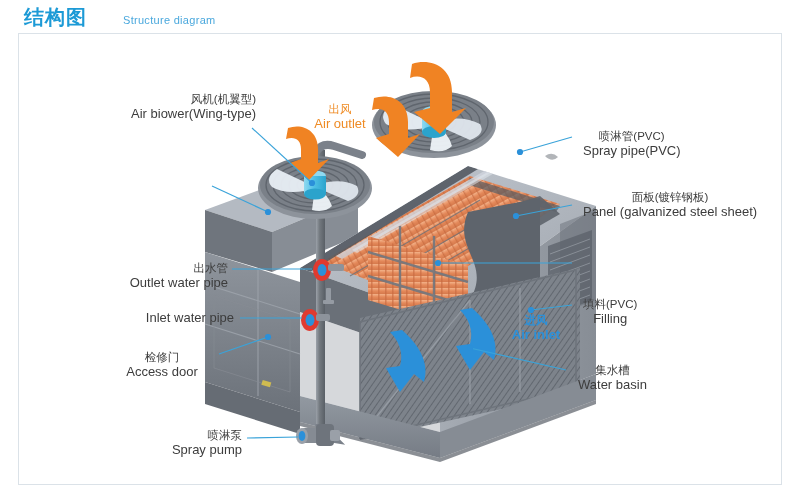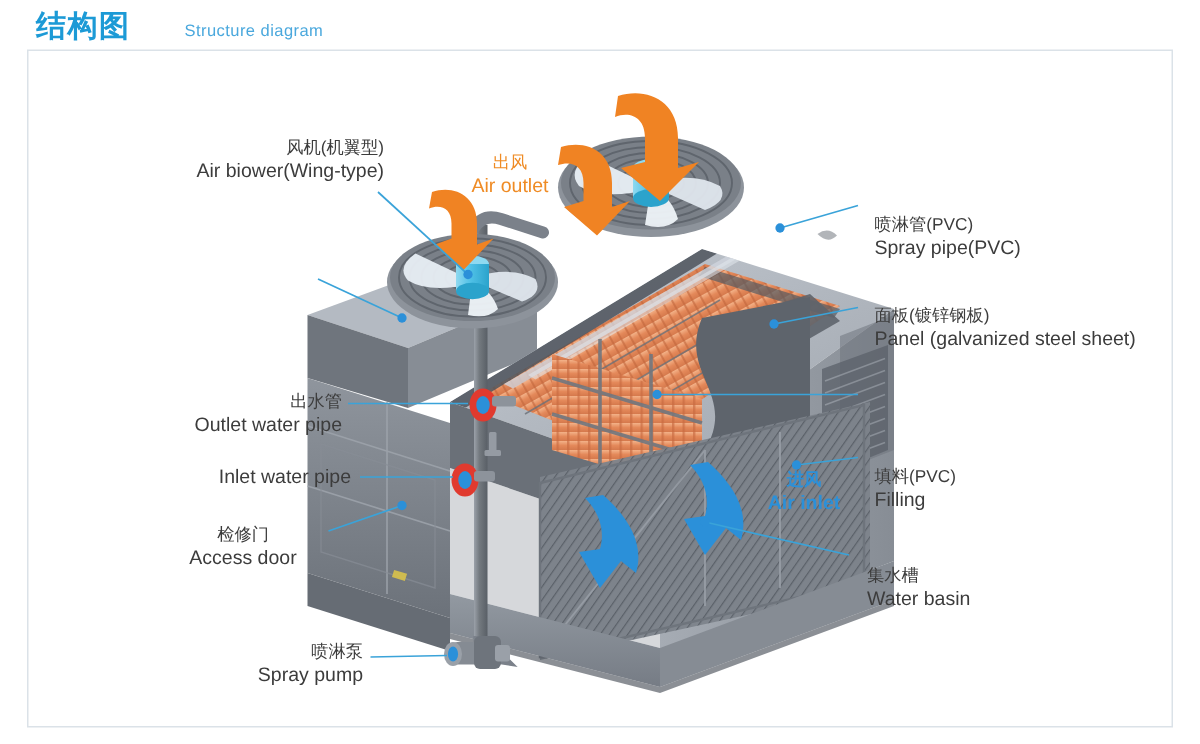--- a/index.html
+++ b/index.html
@@ -68,21 +68,21 @@
     font-size: 11.5px;
     color: #3c3c3c;
     font-weight: 400;
   }
   .label .en {
     display: block;
     font-size: 13px;
     color: #3c3c3c;
     font-weight: 400;
   }
-  .label.right { text-align: left; margin-top: 14px; }
+  .label.right { text-align: center; }
   .label.leftal { text-align: right; }
   .label.center { text-align: center; }
 
   .label.orange .cn, .label.orange .en { color: #ef8b24; }
   .label.bluein .cn, .label.bluein .en { color: #2b90d9; font-weight: 700; }
 </style>
 </head>
 <body>
 
 <div id="page">

